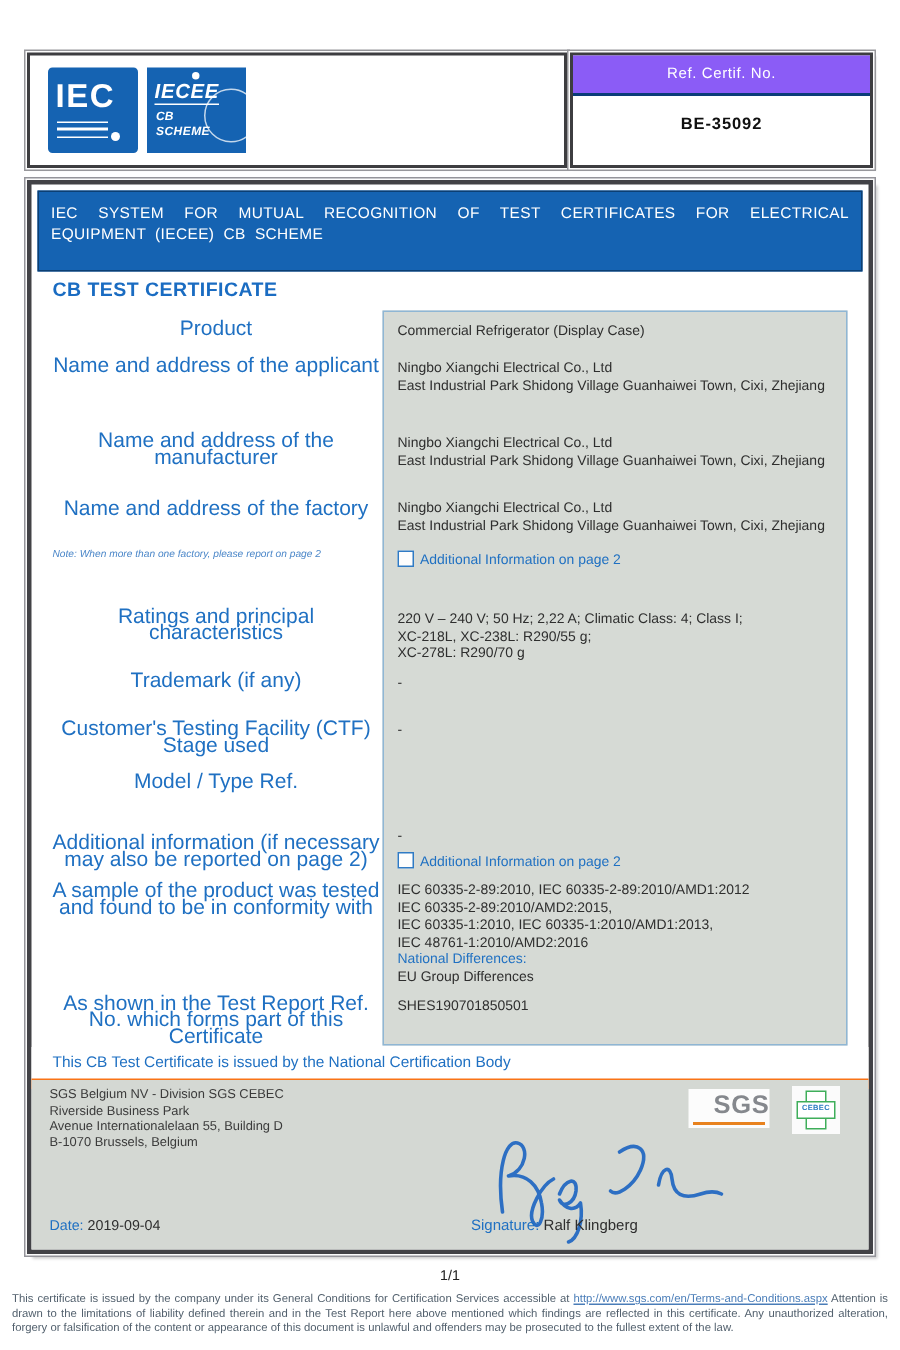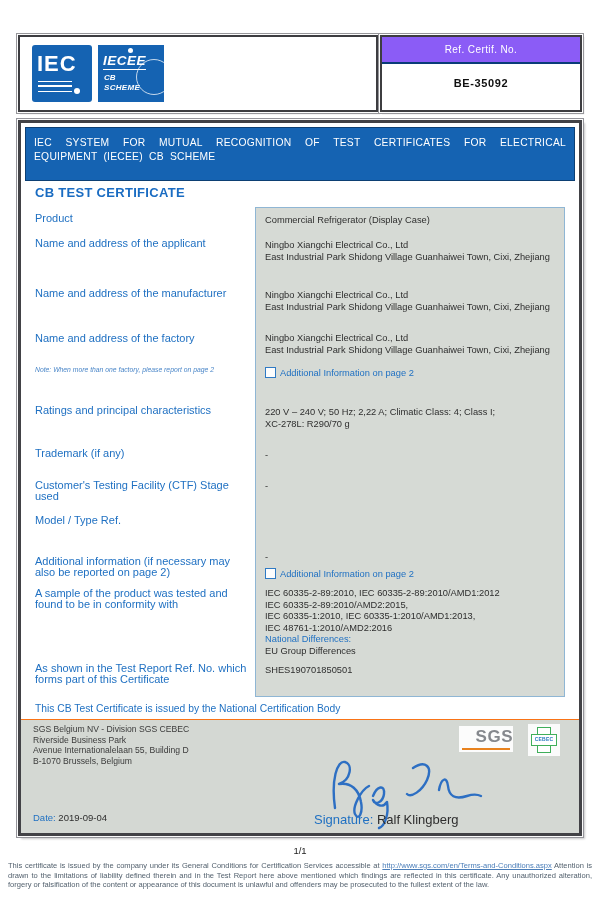--- a/index.html
+++ b/index.html
@@ -29,21 +29,21 @@
     font-size:10px;line-height:25px;text-align:center;letter-spacing:.4px;}
   .ref-value{margin-top:13px;text-align:center;font-size:11px;font-weight:bold;color:#101010;letter-spacing:.6px;}
 
   
   .main-frame{position:absolute;top:120px;left:18px;width:558px;height:710px;background:#fff;
     border:3px solid #424246;box-shadow:0 0 0 1px #fbfbfb,0 0 0 2px #94949a,3px 3px 2px rgba(0,0,0,.22);}
   .banner{position:absolute;top:4px;left:4px;right:4px;height:44px;background:#1563b2;border:1px solid #0c3f73;
     color:#fff;font-size:10.3px;line-height:13.5px;padding:8px 8px 0 8px;text-align:justify;letter-spacing:.25px;word-spacing:3px;}
   .cert-title{position:absolute;top:62px;left:14px;font-size:13px;font-weight:bold;color:#1a6cc2;letter-spacing:.3px;}
 
-  .flabel{position:absolute;left:14px;width:218px;font-size:11px;line-height:11px;color:#1f70c2;}
+  .flabel{position:absolute;left:14px;width:218px;font-size:14px;line-height:11px;color:#1f70c2;text-align:center;}
   .note-label{position:absolute;left:14px;width:232px;font-size:6.8px;font-style:italic;color:#4a86c8;}
 
   .value-panel{position:absolute;left:234px;top:84px;width:308px;height:488px;background:#d6dad5;border:1px solid #8fb6d4;}
   .fval{position:absolute;left:9px;right:6px;font-size:9.3px;line-height:11.5px;color:#2e2e2e;}
   .check-row{position:absolute;left:9px;display:flex;align-items:flex-end;gap:4px;}
   .checkbox{width:9px;height:9px;border:1px solid #2f7ac4;background:#fdfdfd;flex:none;}
   .check-label{color:#1f70c2;font-size:9.3px;white-space:nowrap;}
   .nd-label{color:#1f70c2;}
 
   .issuer-statement{position:absolute;top:575px;left:0;right:0;height:21px;padding-left:14px;background:#fff;
@@ -53,21 +53,21 @@
   .issuer-block{position:absolute;left:12px;top:4px;font-size:8.6px;line-height:10.6px;color:#3b3b3b;}
   .sgs-logo{position:absolute;left:438px;top:6px;width:54px;height:26px;background:#fcfcfc;text-align:right;}
   .sgs-text{display:block;font-size:17px;font-weight:bold;color:#85888d;letter-spacing:.5px;line-height:22px;}
   .sgs-underline{height:2px;background:#e8821e;margin:0 3px;}
   .cebec-logo{position:absolute;left:507px;top:4px;width:32px;height:32px;background:#fbfbfb;}
   .cebec-v{position:absolute;left:9px;top:3px;width:12px;height:24px;border:1.5px solid #3fae5a;background:#fff;}
   .cebec-h{position:absolute;left:3px;top:10px;width:24px;height:10px;border:1.5px solid #3fae5a;background:#fff;}
   .cebec-text{position:absolute;left:0;top:12px;width:32px;text-align:center;font-size:5px;font-weight:bold;color:#2a7ac0;letter-spacing:.2px;}
   .signature-svg{position:absolute;left:300px;top:30px;width:165px;height:82px;}
   .date-line{position:absolute;left:12px;top:92px;font-size:9.5px;}
-  .sig-line{position:absolute;left:293px;top:92px;font-size:13px;}
+  .sig-line{position:absolute;left:293px;top:92px;font-size:10px;}
   .blue-lbl{color:#1f70c2;}
   .dark-val{color:#2e2e2e;margin-top:14px;}
 
   .page-num{position:absolute;top:845px;left:0;width:600px;text-align:center;font-size:9.5px;color:#222;}
   .legal{position:absolute;top:861px;left:8px;width:584px;font-size:7.55px;line-height:9.6px;color:#53616e;text-align:justify;}
   .legal-link{color:#4a7db8;text-decoration:underline;}
 </style>
 </head>
 <body>
 
@@ -128,20 +128,21 @@
         <div>Ningbo Xiangchi Electrical Co., Ltd</div>
         <div>East Industrial Park Shidong Village Guanhaiwei Town, Cixi, Zhejiang</div>
       </div>
       <div class="check-row" style="top:159px">
         <span class="checkbox"></span>
         <span class="check-label">Additional Information on page 2</span>
       </div>
 
       <div class="fval" style="top:199px">
         <div>220 V – 240 V; 50 Hz; 2,22 A; Climatic Class: 4; Class I;</div>
+        <div>XC-218L, XC-238L: R290/55 g;</div>
         <div>XC-278L: R290/70 g</div>
       </div>
 
       <div class="fval" style="top:242px">-</div>
       <div class="fval" style="top:273px">-</div>
 
       <div class="fval" style="top:344px">-</div>
       <div class="check-row" style="top:360px">
         <span class="checkbox"></span>
         <span class="check-label">Additional Information on page 2</span>

